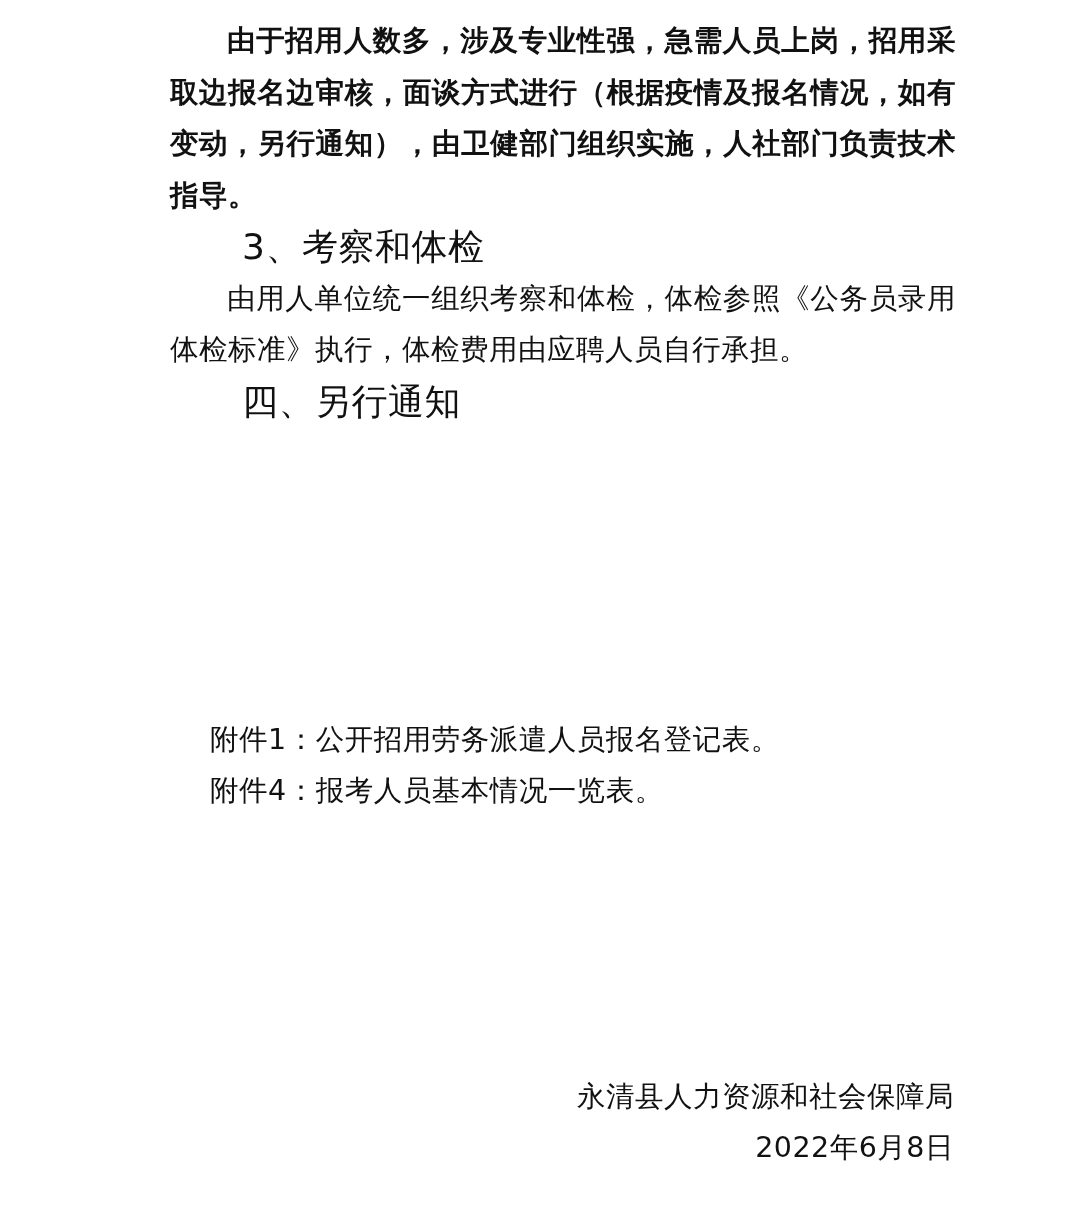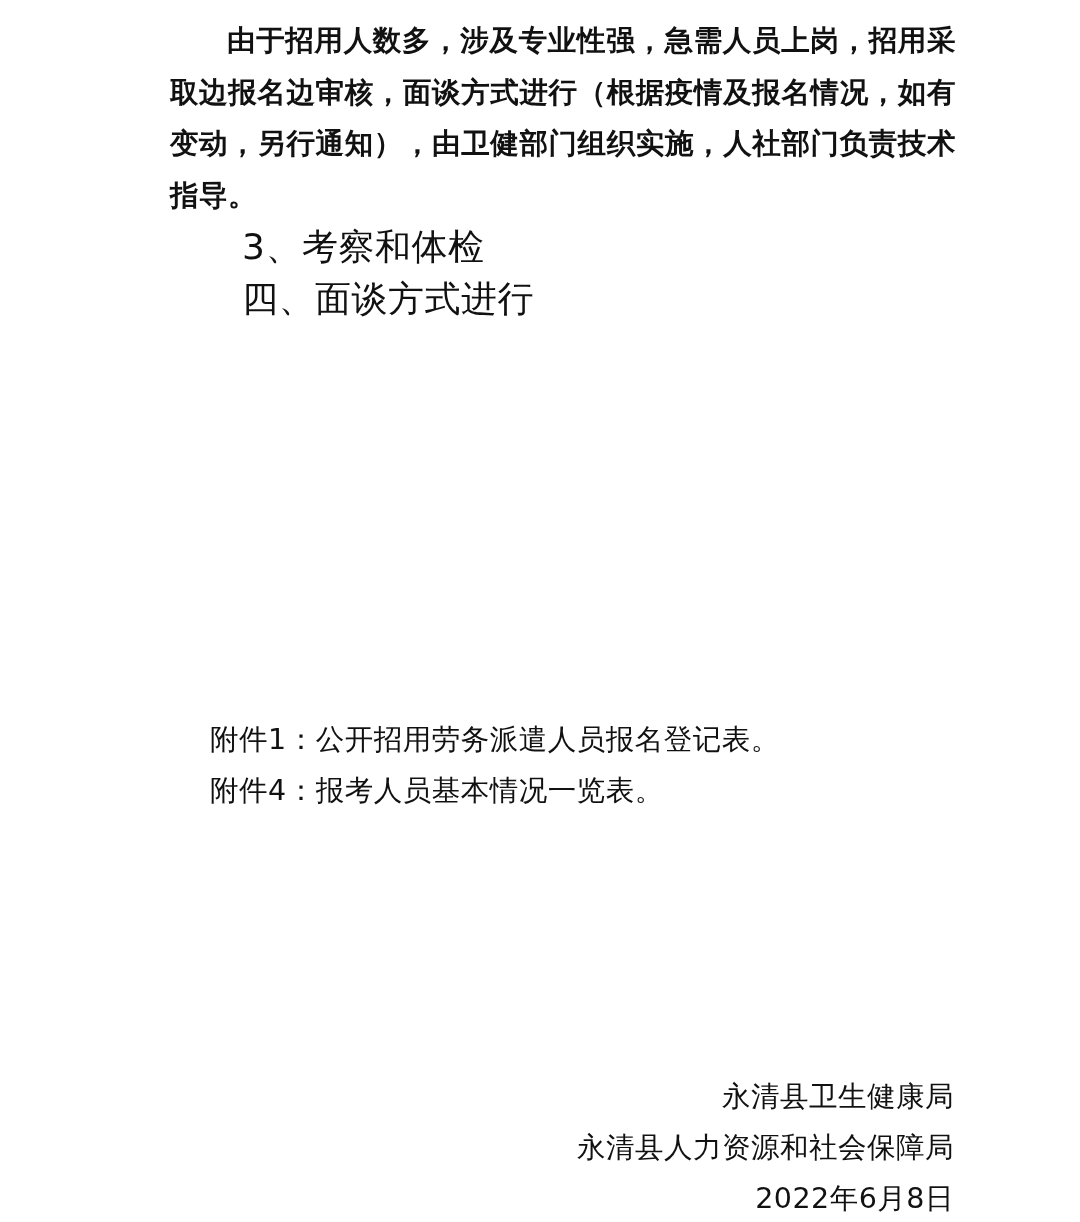--- a/index.html
+++ b/index.html
@@ -64,26 +64,26 @@
       white-space: nowrap;
     }
   </style>
 </head>
 <body>
 
 <div class="page">
   <p class="para first bold">由于招用人数多，涉及专业性强，急需人员上岗，招用采取边报名边审核，面谈方式进行（根据疫情及报名情况，如有变动，另行通知），由卫健部门组织实施，人社部门负责技术指导。</p>
 
   <p class="heading">3、考察和体检</p>
+  <p class="para">由用人单位统一组织考察和体检，体检参照《公务员录用体检标准》执行，体检费用由应聘人员自行承担。</p>
 
-  <p class="heading">四、面谈方式进行</p>
+  <p class="heading">四、另行通知</p>
 </div>
 
 <div class="attachments">
   <p class="attachment"><span>附件1：</span><span>公开招用劳务派遣人员报名登记表。</span></p>
   <p class="attachment"><span>附件4：</span><span>报考人员基本情况一览表。</span></p>
 </div>
 
 <div class="signatures">
-  <p class="sig-line">永清县卫生健康局</p>
   <p class="sig-line">永清县人力资源和社会保障局</p>
   <p class="sig-line">2022年6月8日</p>
 </div>
 
 </body></html>

